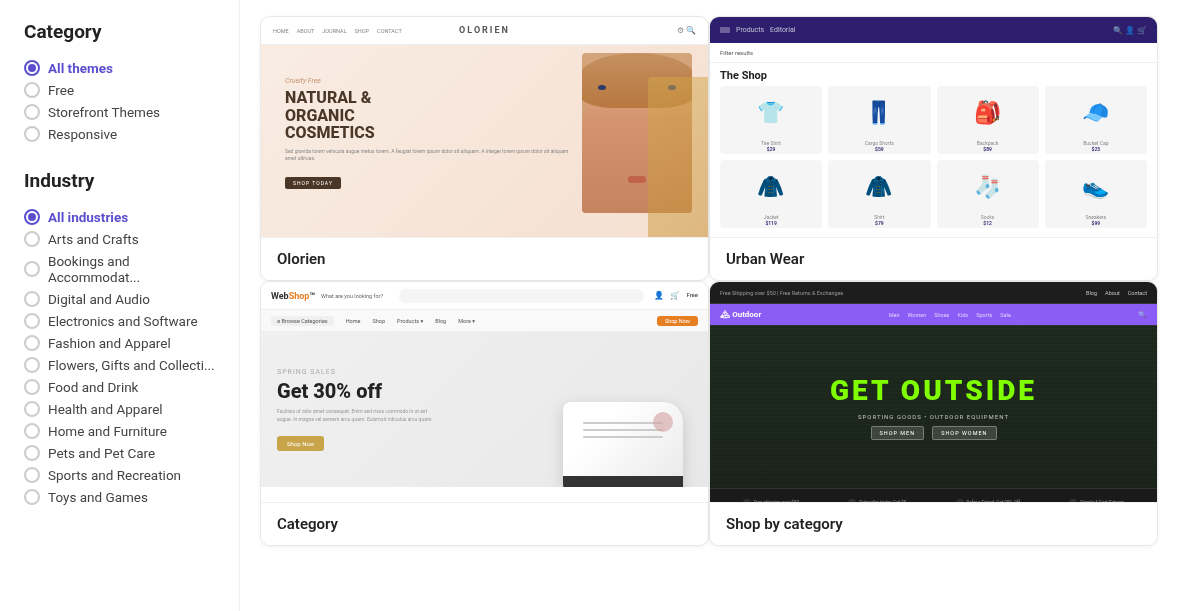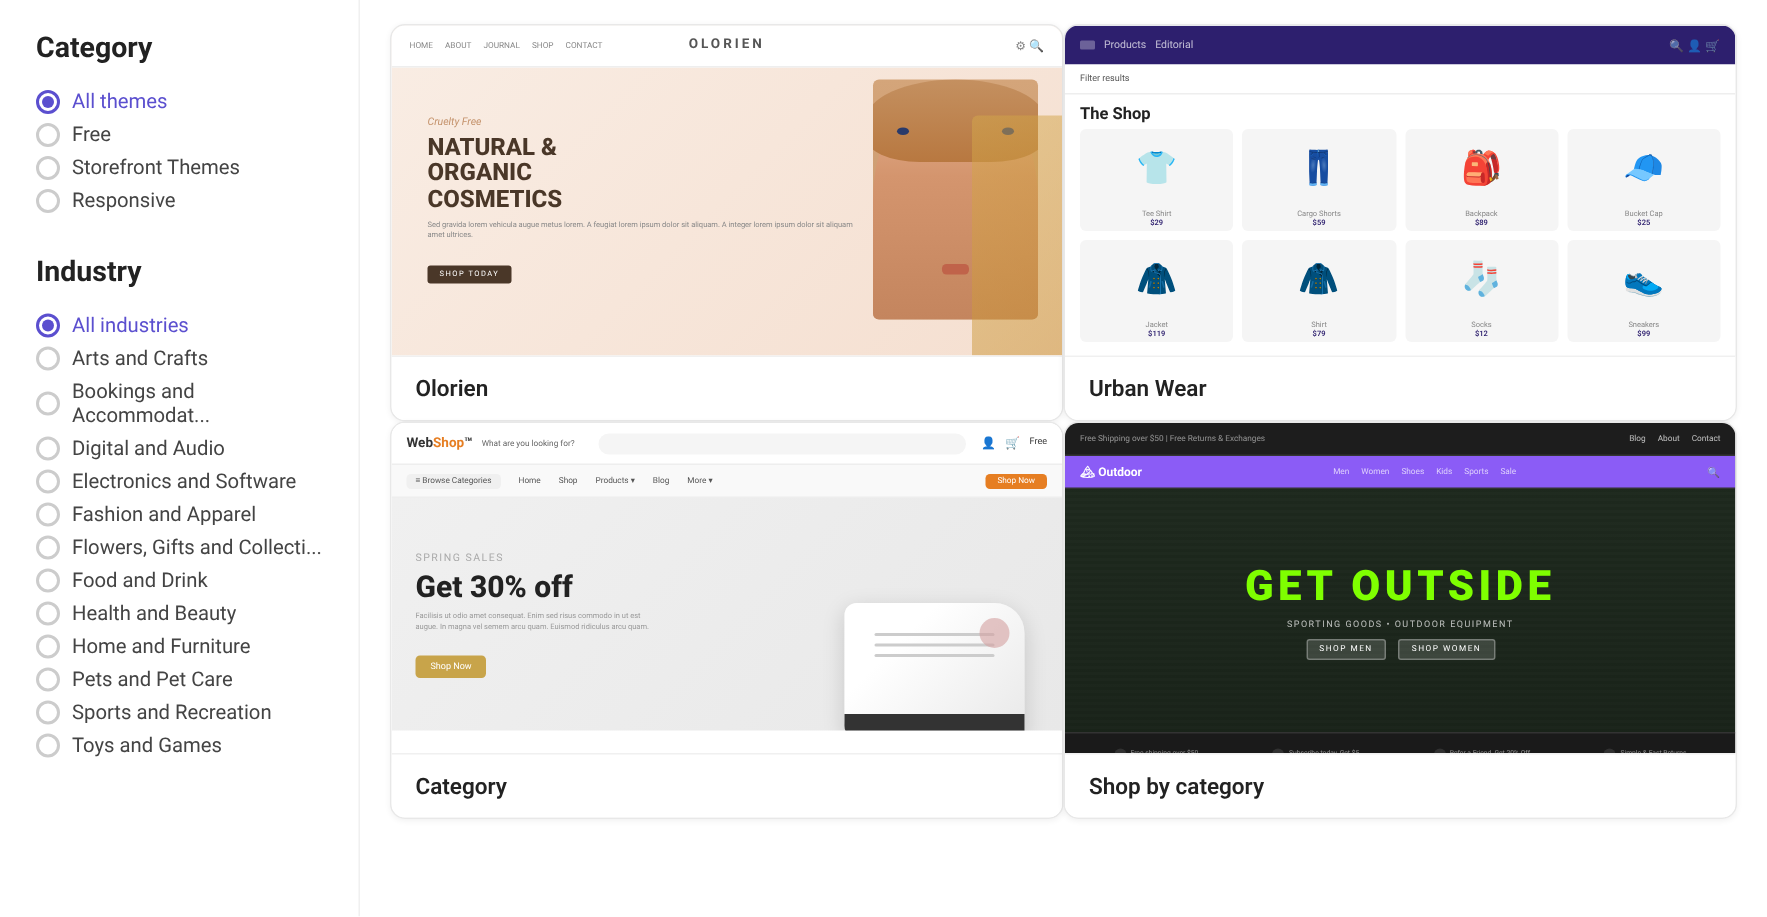--- a/index.html
+++ b/index.html
@@ -59,21 +59,21 @@
       left: 2px;
       width: 8px;
       height: 8px;
       background: #5b4fcf;
       border-radius: 50%;
     }
     .radio-label {
       font-size: 13.5px;
       color: #444;
     }
-    .radio-label.active { color: #5b4fcf; font-weight: 400; }
+    .radio-label.active { color: #5b4fcf; font-weight: 700; }
     .industry-section { margin-top: 24px; }
     
     .main {
       flex: 1;
       padding: 16px 20px;
       overflow-y: auto;
     }
     .themes-grid {
       display: grid;
       grid-template-columns: 1fr 1fr;
@@ -591,21 +591,21 @@
         <label class="radio-item">
           <input type="radio" name="industry" style="">
           <span class="radio-label">Flowers, Gifts and Collecti...</span>
         </label>
         <label class="radio-item">
           <input type="radio" name="industry" style="">
           <span class="radio-label">Food and Drink</span>
         </label>
         <label class="radio-item">
           <input type="radio" name="industry" style="">
-          <span class="radio-label">Health and Beauty</span>
+          <span class="radio-label">Health and Apparel</span>
         </label>
         <label class="radio-item">
           <input type="radio" name="industry" style="">
           <span class="radio-label">Home and Furniture</span>
         </label>
         <label class="radio-item">
           <input type="radio" name="industry" style="">
           <span class="radio-label">Pets and Pet Care</span>
         </label>
         <label class="radio-item">

